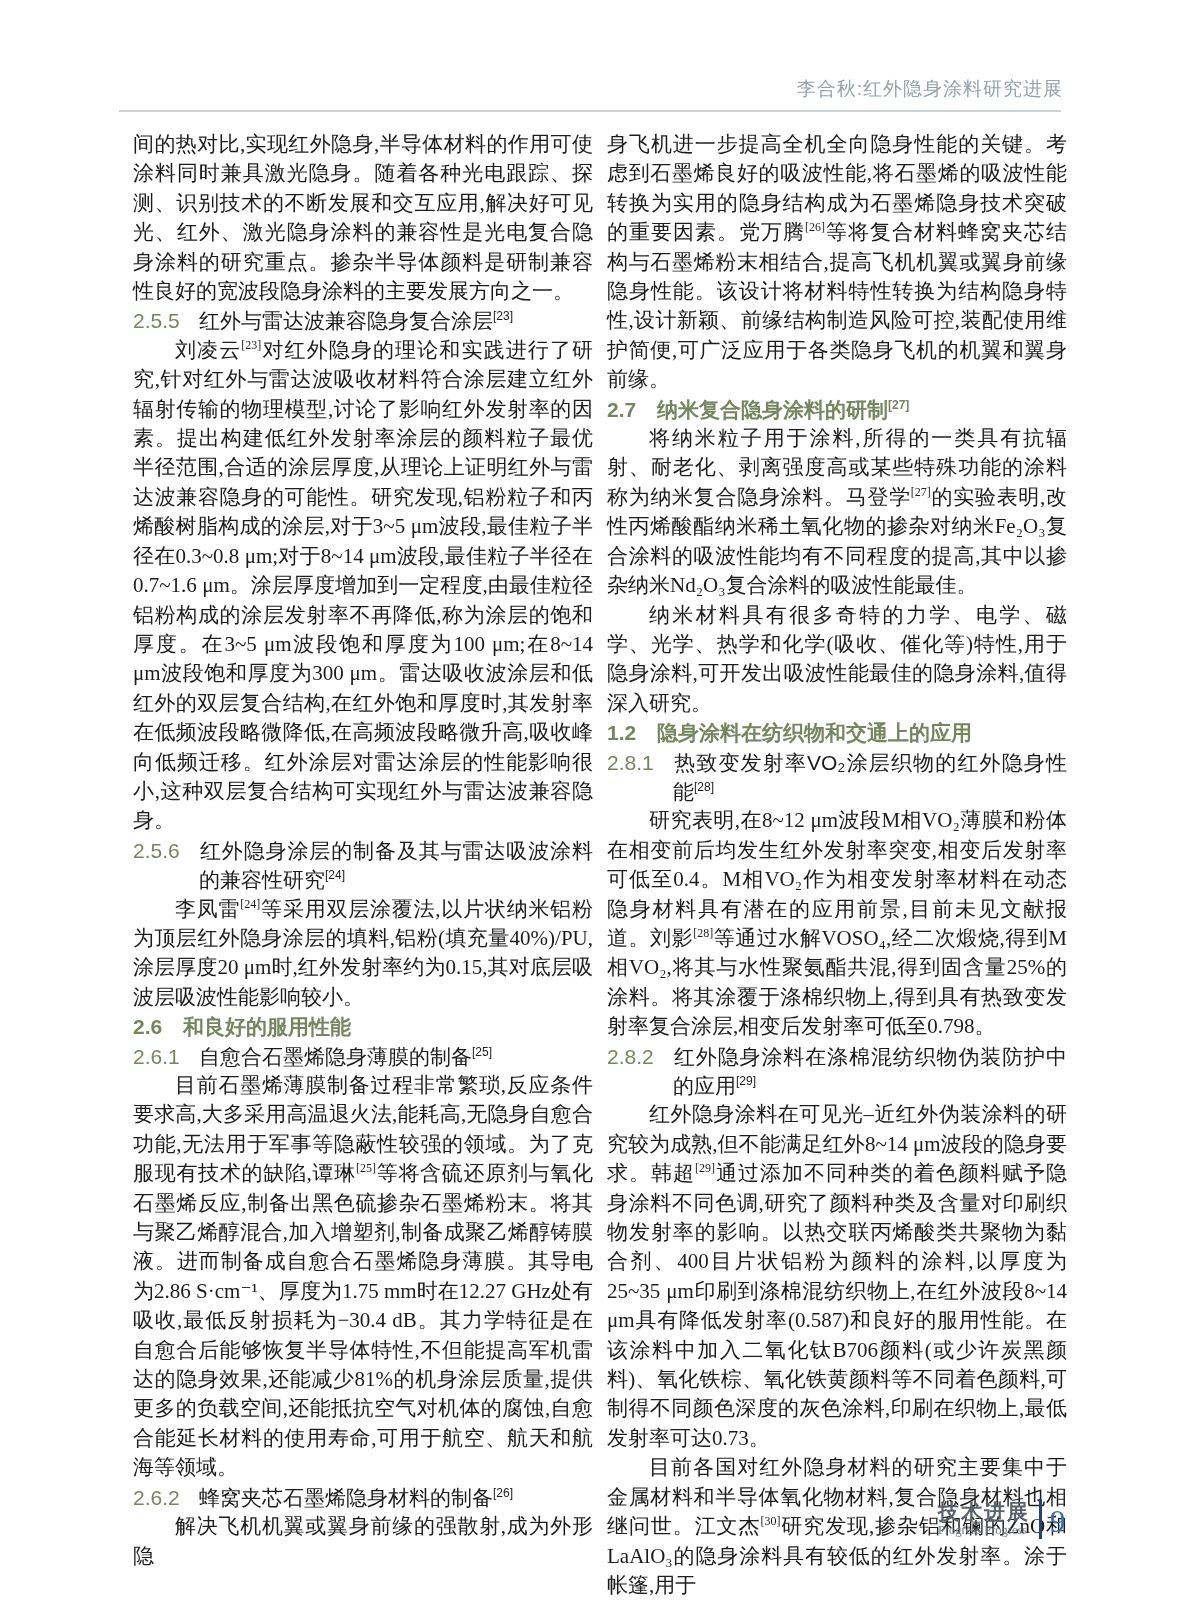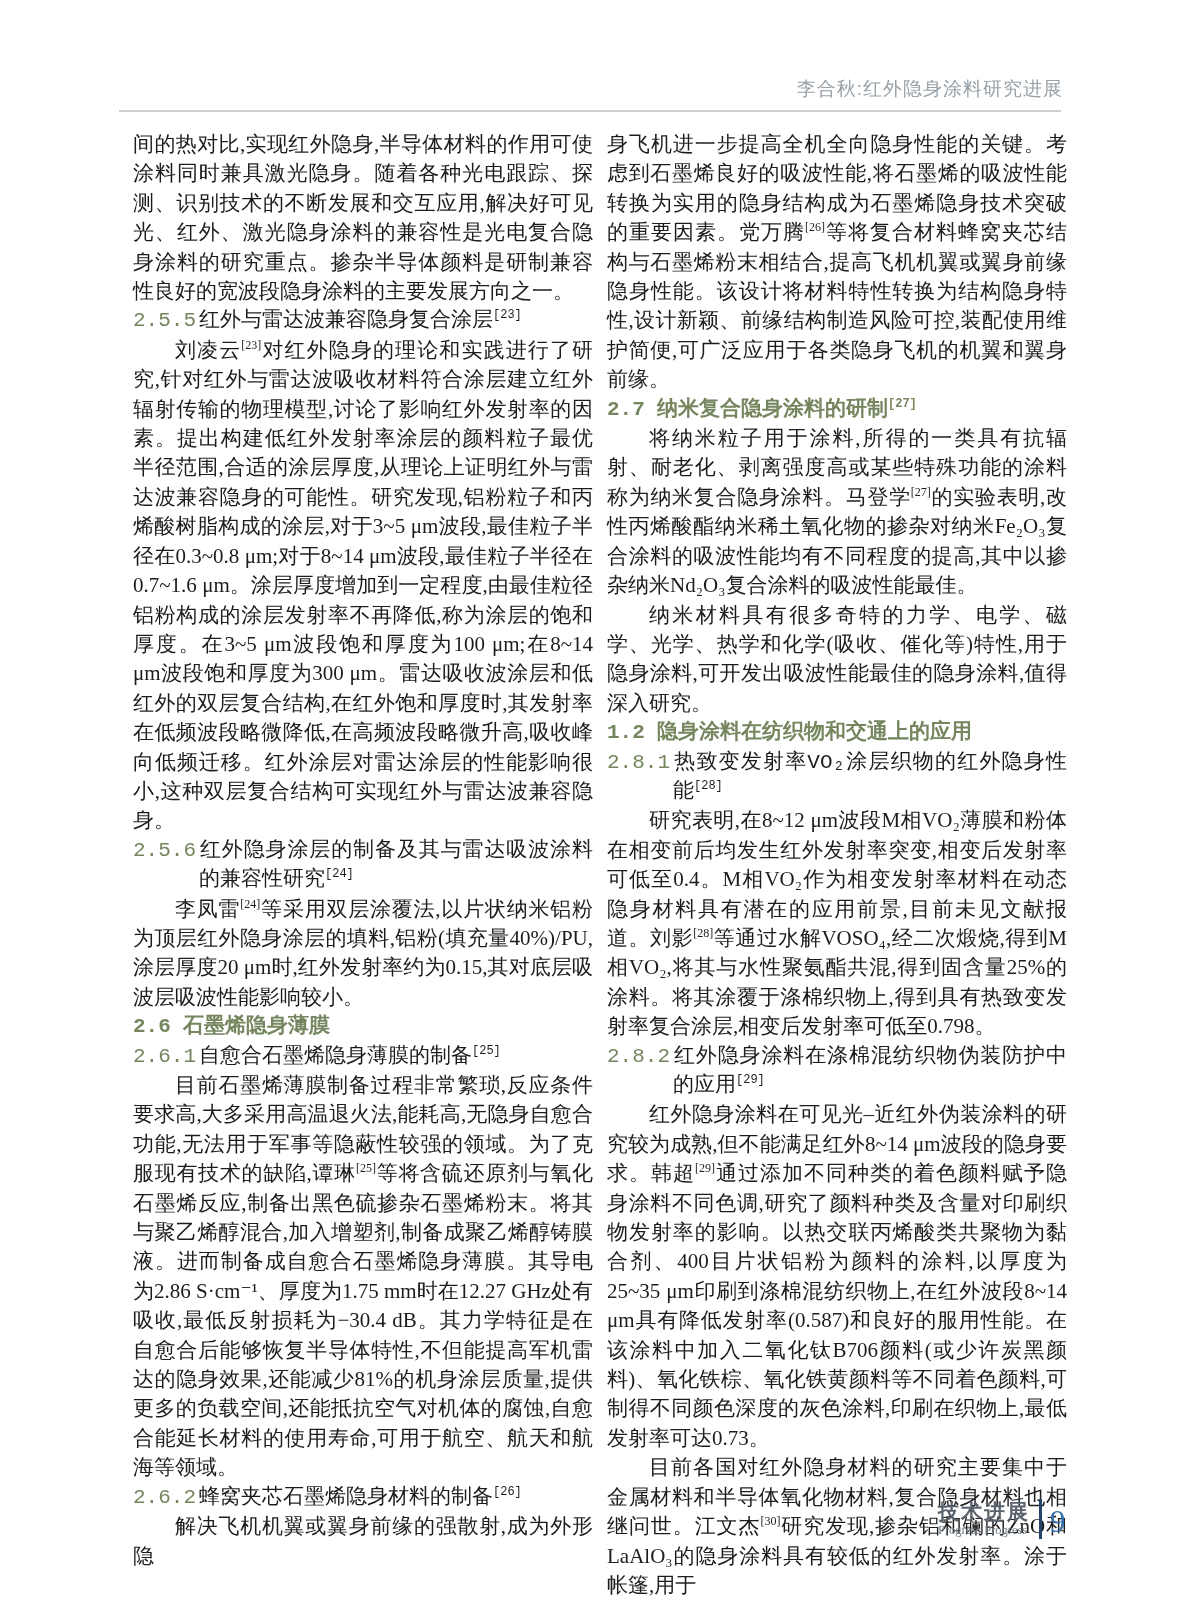--- a/index.html
+++ b/index.html
@@ -30,21 +30,21 @@
   .col{width:460px;}
   .body{
     margin:0;
     font-size:21px;line-height:29.4px;
     text-align:justify;
     text-indent:2em;
   }
   .body.noindent{text-indent:0;}
   .h2,.h3{
     font-size:21px;line-height:29.4px;
-    font-family:Liberation Mono, monospace;
+    font-family:Liberation Sans, sans-serif;
     text-align:justify;
   }
   .h2{color:#75865f;font-weight:bold;padding-left:50px;}
   .h2 .num{display:inline-block;width:50px;margin-left:-50px;color:#75865f;}
   .h2 .txt{color:#75865f;}
   .h3{padding-left:66px;}
   .h3 .num{display:inline-block;width:66px;margin-left:-66px;color:#75865f;}
   .h3 .txt{color:#1c1c1c;}
   sup{font-size:12px;line-height:0;vertical-align:super;}
   
@@ -77,21 +77,21 @@
     <div class="header-rule"></div>
   </div>
 
   <div class="content">
     <div class="col">
         <p class="body noindent">间的热对比,实现红外隐身,半导体材料的作用可使涂料同时兼具激光隐身。随着各种光电跟踪、探测、识别技术的不断发展和交互应用,解决好可见光、红外、激光隐身涂料的兼容性是光电复合隐身涂料的研究重点。掺杂半导体颜料是研制兼容性良好的宽波段隐身涂料的主要发展方向之一。</p>
         <div class="h3"><span class="num">2.5.5</span><span class="txt">红外与雷达波兼容隐身复合涂层<sup>[23]</sup></span></div>
         <p class="body">刘凌云<sup>[23]</sup>对红外隐身的理论和实践进行了研究,针对红外与雷达波吸收材料符合涂层建立红外辐射传输的物理模型,讨论了影响红外发射率的因素。提出构建低红外发射率涂层的颜料粒子最优半径范围,合适的涂层厚度,从理论上证明红外与雷达波兼容隐身的可能性。研究发现,铝粉粒子和丙烯酸树脂构成的涂层,对于3~5 μm波段,最佳粒子半径在0.3~0.8 μm;对于8~14 μm波段,最佳粒子半径在0.7~1.6 μm。涂层厚度增加到一定程度,由最佳粒径铝粉构成的涂层发射率不再降低,称为涂层的饱和厚度。在3~5 μm波段饱和厚度为100 μm;在8~14 μm波段饱和厚度为300 μm。雷达吸收波涂层和低红外的双层复合结构,在红外饱和厚度时,其发射率在低频波段略微降低,在高频波段略微升高,吸收峰向低频迁移。红外涂层对雷达涂层的性能影响很小,这种双层复合结构可实现红外与雷达波兼容隐身。</p>
         <div class="h3"><span class="num">2.5.6</span><span class="txt">红外隐身涂层的制备及其与雷达吸波涂料的兼容性研究<sup>[24]</sup></span></div>
         <p class="body">李凤雷<sup>[24]</sup>等采用双层涂覆法,以片状纳米铝粉为顶层红外隐身涂层的填料,铝粉(填充量40%)/PU,涂层厚度20 μm时,红外发射率约为0.15,其对底层吸波层吸波性能影响较小。</p>
-        <div class="h2"><span class="num">2.6</span><span class="txt">石墨烯隐身薄膜</span></div>
+        <div class="h2"><span class="num">2.6</span><span class="txt">和良好的服用性能</span></div>
         <div class="h3"><span class="num">2.6.1</span><span class="txt">自愈合石墨烯隐身薄膜的制备<sup>[25]</sup></span></div>
         <p class="body">目前石墨烯薄膜制备过程非常繁琐,反应条件要求高,大多采用高温退火法,能耗高,无隐身自愈合功能,无法用于军事等隐蔽性较强的领域。为了克服现有技术的缺陷,谭琳<sup>[25]</sup>等将含硫还原剂与氧化石墨烯反应,制备出黑色硫掺杂石墨烯粉末。将其与聚乙烯醇混合,加入增塑剂,制备成聚乙烯醇铸膜液。进而制备成自愈合石墨烯隐身薄膜。其导电为2.86 S·cm⁻¹、厚度为1.75 mm时在12.27 GHz处有吸收,最低反射损耗为−30.4 dB。其力学特征是在自愈合后能够恢复半导体特性,不但能提高军机雷达的隐身效果,还能减少81%的机身涂层质量,提供更多的负载空间,还能抵抗空气对机体的腐蚀,自愈合能延长材料的使用寿命,可用于航空、航天和航海等领域。</p>
         <div class="h3"><span class="num">2.6.2</span><span class="txt">蜂窝夹芯石墨烯隐身材料的制备<sup>[26]</sup></span></div>
         <p class="body">解决飞机机翼或翼身前缘的强散射,成为外形隐</p>
       </div>
     <div class="col">
         <p class="body noindent">身飞机进一步提高全机全向隐身性能的关键。考虑到石墨烯良好的吸波性能,将石墨烯的吸波性能转换为实用的隐身结构成为石墨烯隐身技术突破的重要因素。党万腾<sup>[26]</sup>等将复合材料蜂窝夹芯结构与石墨烯粉末相结合,提高飞机机翼或翼身前缘隐身性能。该设计将材料特性转换为结构隐身特性,设计新颖、前缘结构制造风险可控,装配使用维护简便,可广泛应用于各类隐身飞机的机翼和翼身前缘。</p>
         <div class="h2"><span class="num">2.7</span><span class="txt">纳米复合隐身涂料的研制<sup>[27]</sup></span></div>
         <p class="body">将纳米粒子用于涂料,所得的一类具有抗辐射、耐老化、剥离强度高或某些特殊功能的涂料称为纳米复合隐身涂料。马登学<sup>[27]</sup>的实验表明,改性丙烯酸酯纳米稀土氧化物的掺杂对纳米Fe₂O₃复合涂料的吸波性能均有不同程度的提高,其中以掺杂纳米Nd₂O₃复合涂料的吸波性能最佳。</p>
         <p class="body">纳米材料具有很多奇特的力学、电学、磁学、光学、热学和化学(吸收、催化等)特性,用于隐身涂料,可开发出吸波性能最佳的隐身涂料,值得深入研究。</p>

